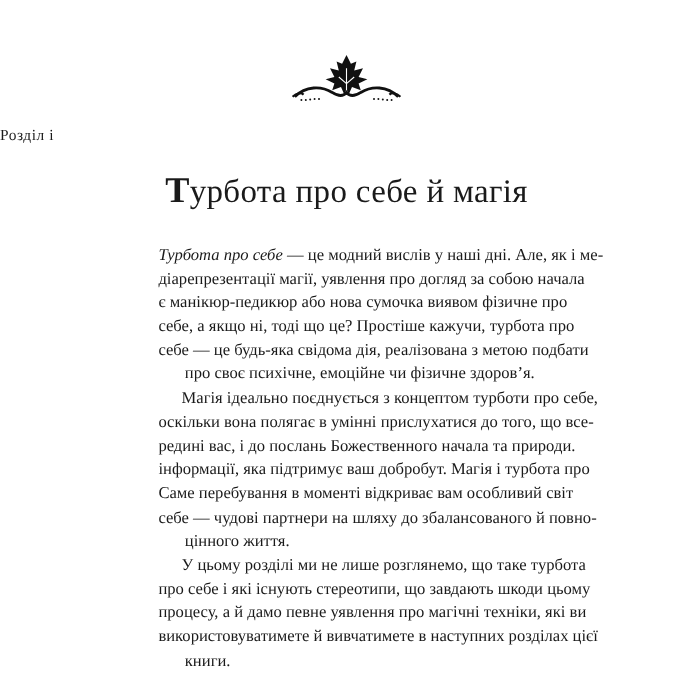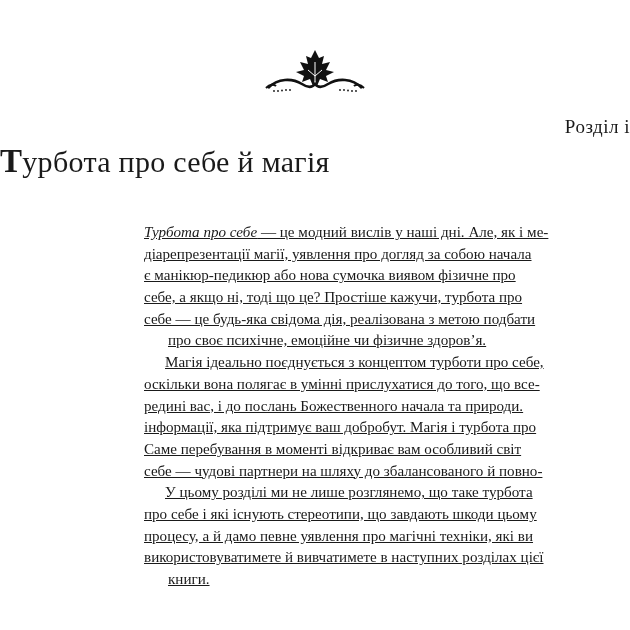--- a/index.html
+++ b/index.html
@@ -1,22 +1,22 @@
 <!DOCTYPE html>
 <html><head>
 <meta charset="utf-8">
 <style>
   html, body { margin:0; padding:0; background:#fff; }
   body { width:630px; height:630px; position:relative; overflow:hidden; font-family:"Liberation Serif","DejaVu Serif",serif; color:#1a1a1a; }
   .ornament { position:absolute; left:264px; top:48px; width:102px; height:46px; }
-  .chapter-label { position:absolute; left:0; width:630px; top:116px; text-align:right; font-size:19px; letter-spacing:0.5px; }
-  .chapter-title { position:absolute; left:0; width:630px; top:143px; font-size:30px; letter-spacing:0.3px; }
+  .chapter-label { position:absolute; left:0; width:630px; top:116px; text-align:left; font-size:14px; letter-spacing:0.5px; }
+  .chapter-title { position:absolute; left:0; width:630px; top:156px; text-align:center; font-size:30px; letter-spacing:0.3px; }
   .chapter-title .first { font-weight:bold; font-size:33px; }
   .body { position:absolute; left:144px; top:222px; width:343px; font-size:15.1px; line-height:21.7px; }
-  .line { display:block; white-space:nowrap; text-align:justify; text-align-last:justify; height:21.7px;text-decoration:underline; }
+  .line { display:block; white-space:nowrap; text-align:justify; text-align-last:justify; height:21.7px; }
   .line.last { text-align-last:left;margin-left:24px; }
   .line.indent { text-indent:21px; }
   .em { font-style:italic; }
 </style>
 </head>
 <body>
 
 <svg class="ornament" viewBox="0 0 102 46">
   <path d="M51 2 L47 10 L42 8 L44 16 L36 14 L40 22 L32 24 L40 28 L38 34 L46 31 L49 38 L51 33 L53 38 L56 31 L64 34 L62 28 L70 24 L62 22 L66 14 L58 16 L60 8 L55 10 Z" fill="#111"></path>
   <path d="M51 14 L51 34 M44 22 L51 28 M58 22 L51 28" stroke="#fff" stroke-width="1" fill="none"></path>
@@ -49,20 +49,21 @@
     <span class="line">себе — це будь-яка свідома дія, реалізована з метою подбати</span>
     <span class="line last">про своє психічне, емоційне чи фізичне здоров’я.</span>
   </div>
   <div>
     <span class="line indent">Магія ідеально поєднується з концептом турботи про себе,</span>
     <span class="line">оскільки вона полягає в умінні прислухатися до того, що все-</span>
     <span class="line">редині вас, і до послань Божественного начала та природи.</span>
     <span class="line">інформації, яка підтримує ваш добробут. Магія і турбота про</span>
     <span class="line">Саме перебування в моменті відкриває вам особливий світ</span>
     <span class="line">себе — чудові партнери на шляху до збалансованого й повно-</span>
+    <span class="line last">цінного життя.</span>
   </div>
   <div>
     <span class="line indent">У цьому розділі ми не лише розглянемо, що таке турбота</span>
     <span class="line">про себе і які існують стереотипи, що завдають шкоди цьому</span>
     <span class="line">процесу, а й дамо певне уявлення про магічні техніки, які ви</span>
     <span class="line">використовуватимете й вивчатимете в наступних розділах цієї</span>
     <span class="line last">книги.</span>
   </div>
 </div>
 

